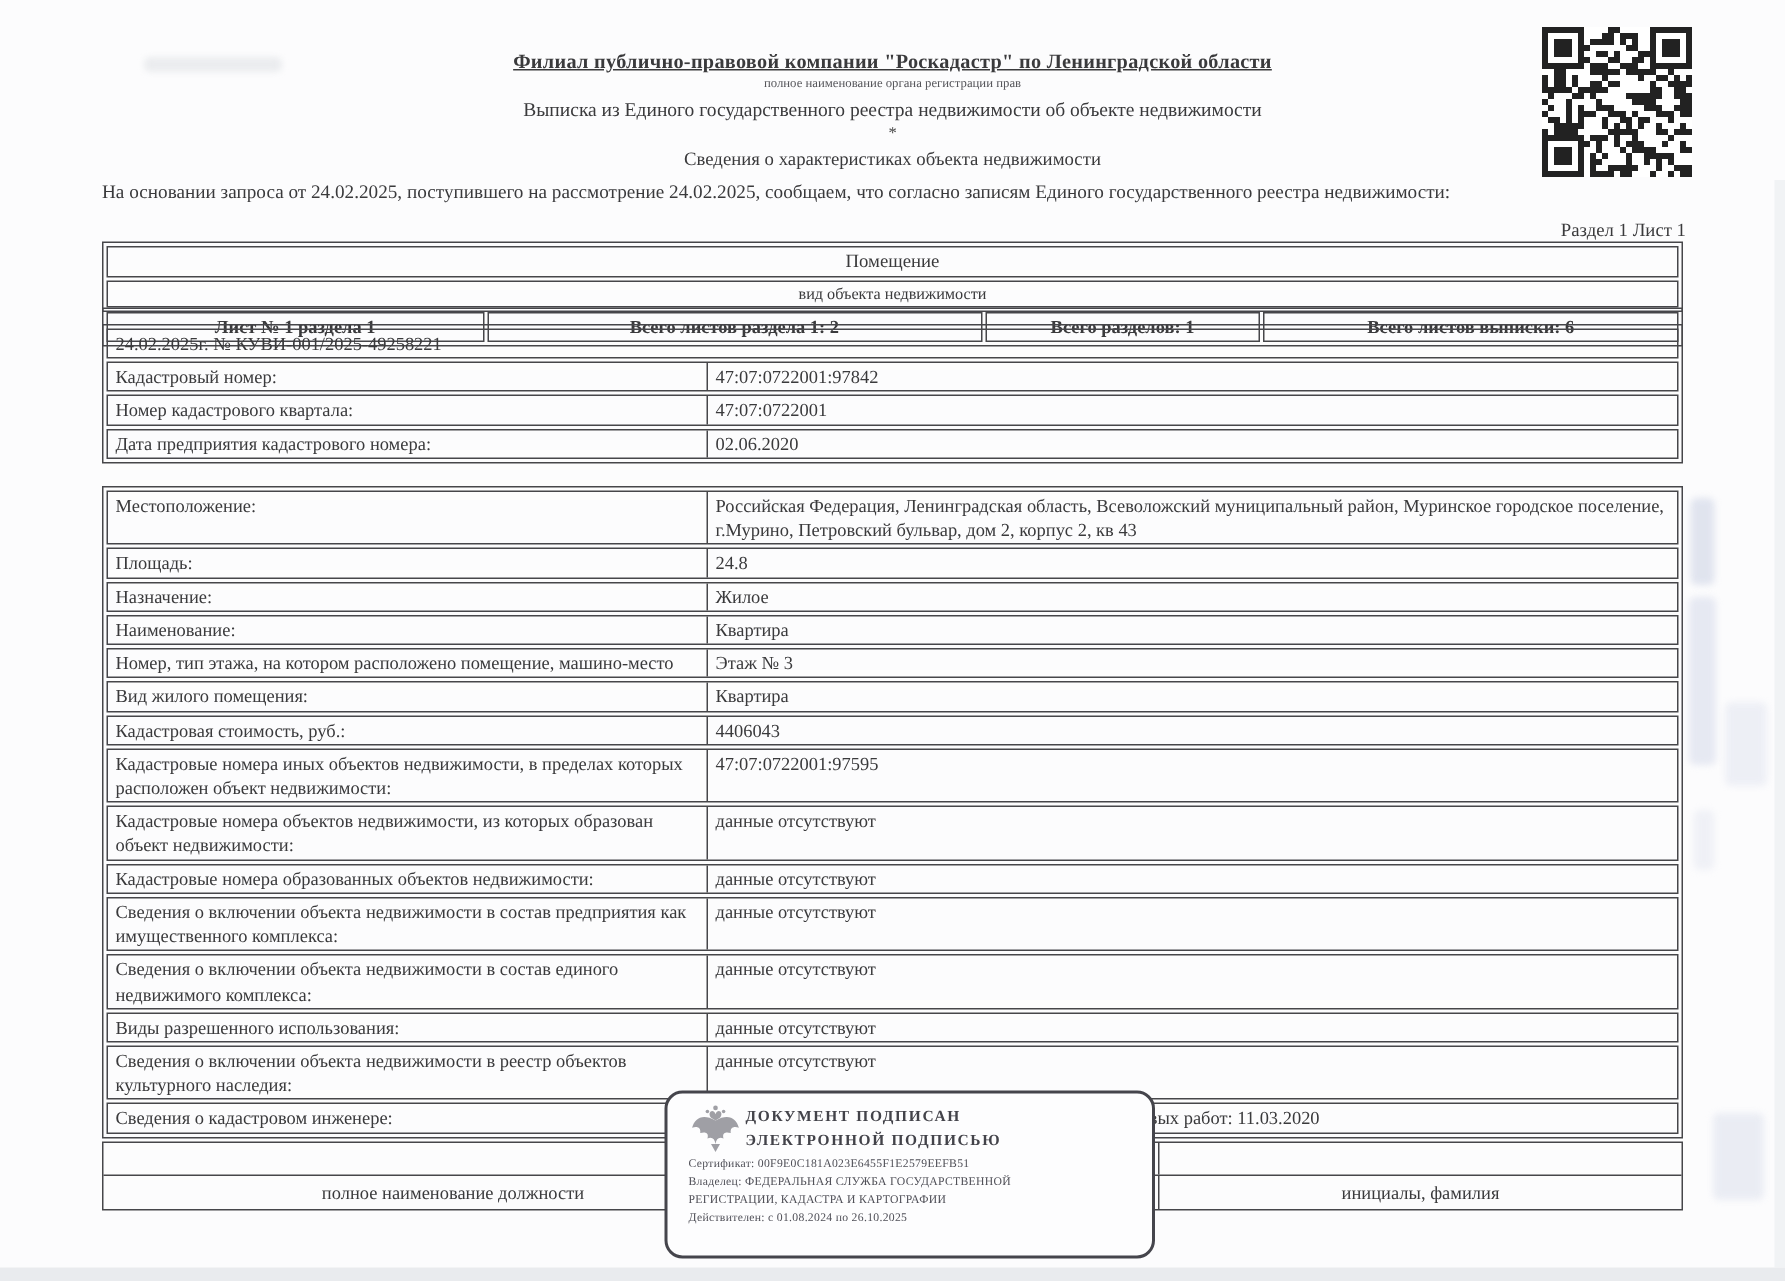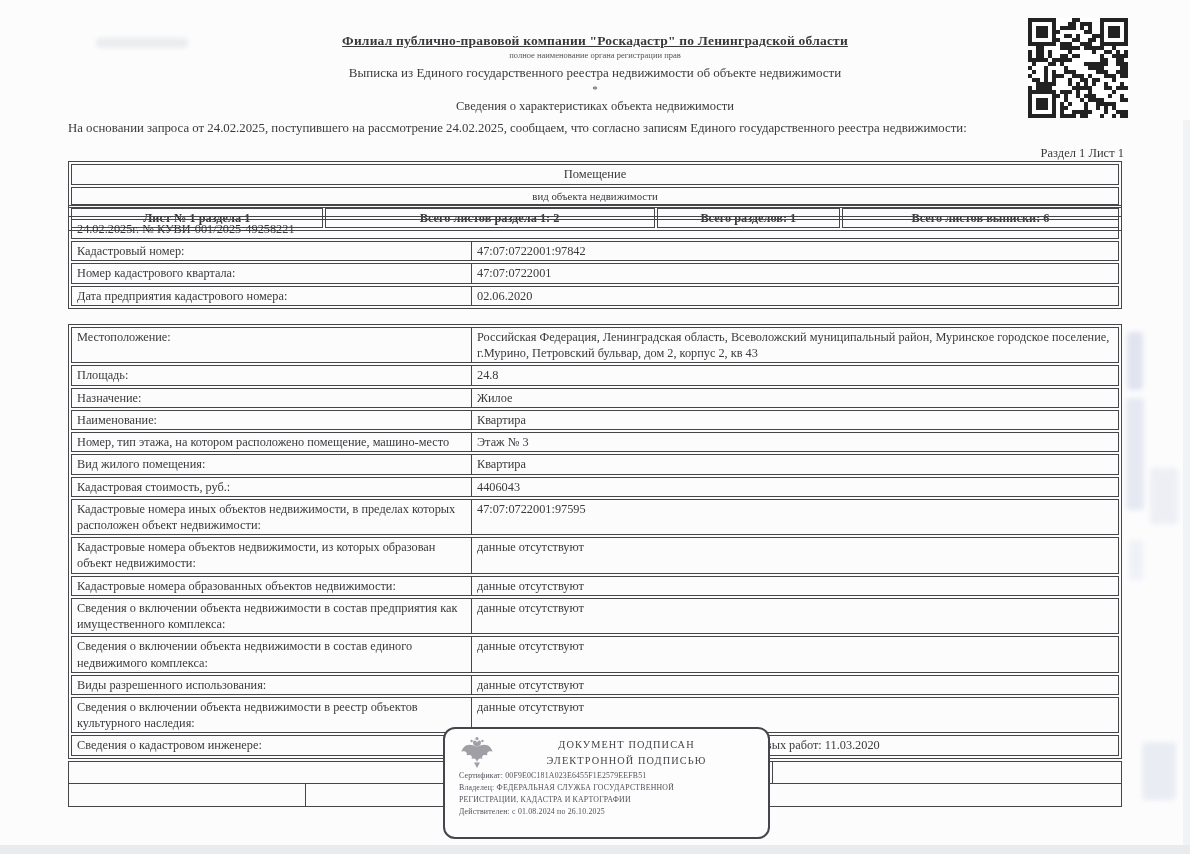--- a/index.html
+++ b/index.html
@@ -46,21 +46,21 @@
   .f-mid{flex:0 0 237px;border-right:1px solid #46464a;}
   .f-right{flex:1;}
   
   .stamp{
     position:absolute;left:443px;top:727px;width:327px;height:112px;
     background:#fdfdfe;border:2px solid #45454c;border-radius:12px;
     box-sizing:border-box;padding:7px 12px 5px 12px;z-index:5;
   }
   .stamp-head{display:flex;align-items:center;}
   .stamp-eagle{flex:0 0 40px;display:flex;justify-content:center;}
-  .stamp-head-text{flex:1;text-align:center;}
+  .stamp-head-text{flex:1;text-align:left;font-weight:bold;}
   .stamp-l1,.stamp-l2{font-size:10.3px;letter-spacing:1.1px;color:#43434a;line-height:1.55;}
   .stamp-small{font-size:7.8px;color:#505058;line-height:1.55;letter-spacing:.2px;margin-left:2px;}
   
   .qr{position:absolute;left:1028px;top:18px;width:100px;height:100px;background:#fff;}
   
   .artifact{position:absolute;filter:blur(2.5px);border-radius:4px;pointer-events:none;}
   .a1{left:1127px;top:332px;width:16px;height:58px;background:#d7dcea;opacity:.75;}
   .a2{left:1126px;top:398px;width:18px;height:112px;background:#dde1ee;opacity:.7;}
   .a3{left:1150px;top:468px;width:28px;height:56px;background:#e2e5f0;opacity:.55;}
   .a4{left:1129px;top:540px;width:14px;height:40px;background:#e3e6f0;opacity:.5;}
@@ -503,20 +503,21 @@
       </div>
   </div>
 
   <div class="footer">
     <div class="f-row first">
       <div class="f-cell f-left"></div>
       <div class="f-cell f-mid"></div>
       <div class="f-cell f-right"></div>
     </div>
     <div class="f-row">
+      <div class="f-cell f-left">полное наименование должности</div>
       <div class="f-cell f-mid"></div>
       <div class="f-cell f-right">инициалы, фамилия</div>
     </div>
   </div>
 
   <div class="stamp">
     <div class="stamp-head">
       <div class="stamp-eagle">
         <svg width="36" height="34" viewBox="0 0 60 56">
           <g fill="#8f8f96" opacity="0.85">

